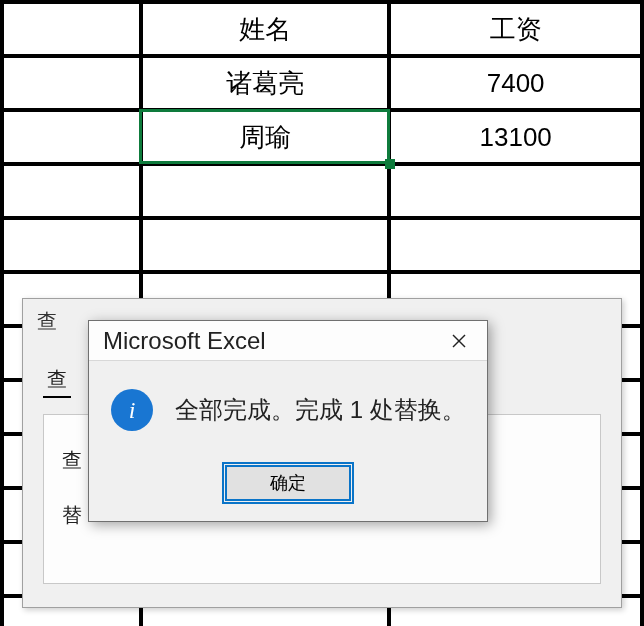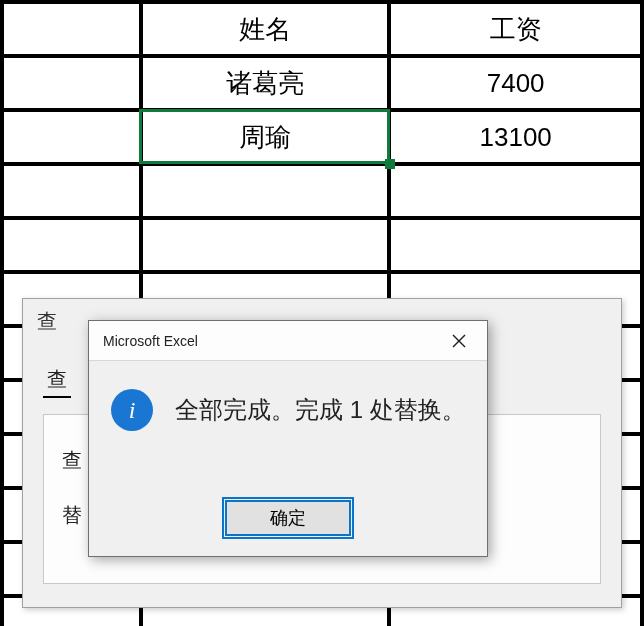--- a/index.html
+++ b/index.html
@@ -94,21 +94,21 @@
     .msgbox-titlebar {
       display: flex;
       justify-content: space-between;
       align-items: center;
       height: 40px;
       padding: 0 6px 0 14px;
       background: #fdfdfd;
       border-bottom: 1px solid #d8d8d8;
     }
     .msgbox-title {
-      font-size: 14px;
+      font-size: 24px;
       color: #222;
     }
     .msgbox-close {
       width: 44px;
       height: 32px;
       display: flex;
       align-items: center;
       justify-content: center;
       font-size: 19px;
       cursor: pointer;
@@ -148,21 +148,20 @@
     .ok-button {
       width: 126px;
       height: 36px;
       background: #e1e1e1;
       border: 2px solid #0a74c8;
       outline: 2px solid #0a74c8;
       outline-offset: 1px;
       font-size: 18px;
       color: #000;
       cursor: pointer;
-      margin-top: 35px;
     }
   </style>
 </head>
 <body>
 
 <table class="spreadsheet">
   <tbody>
       <tr>
     <td class="col-a"></td>
     <td class="col-b">姓名</td>

